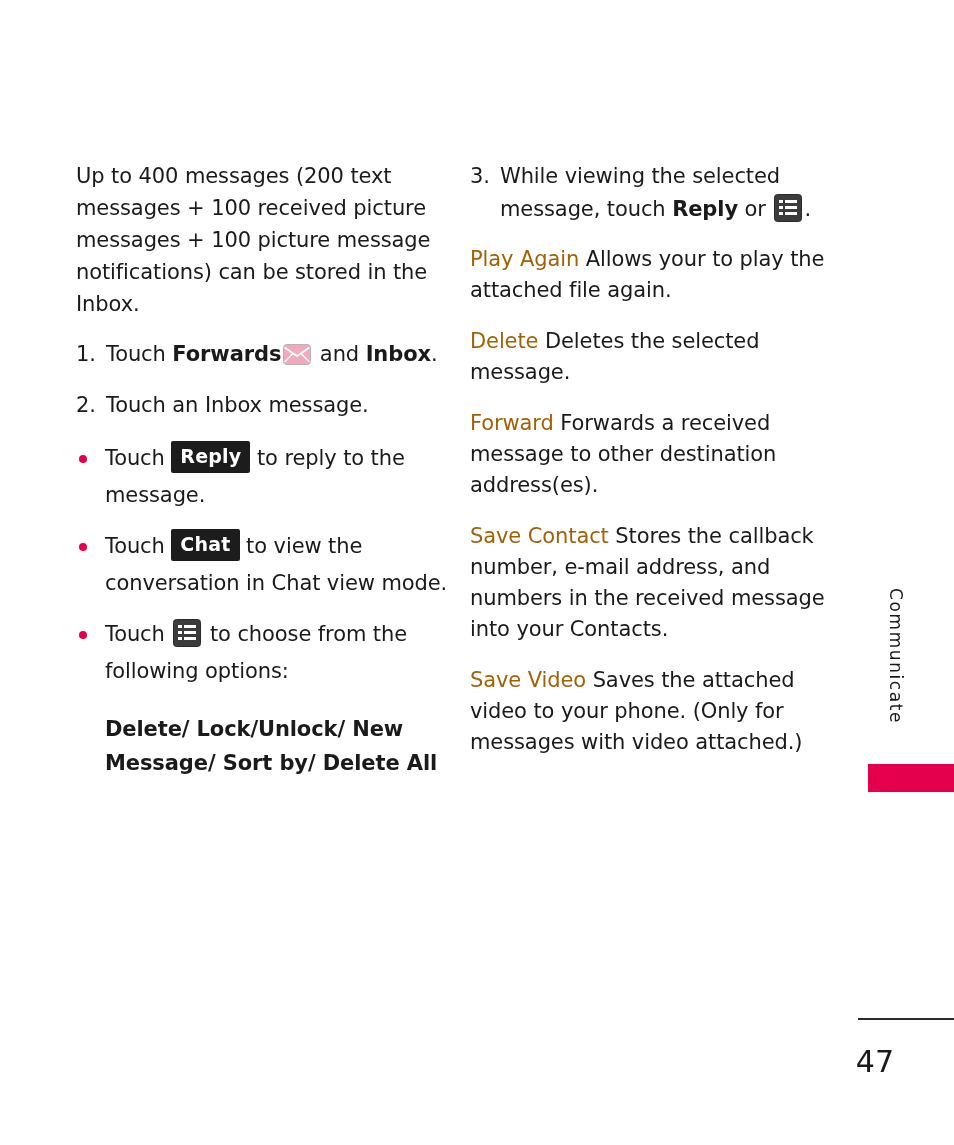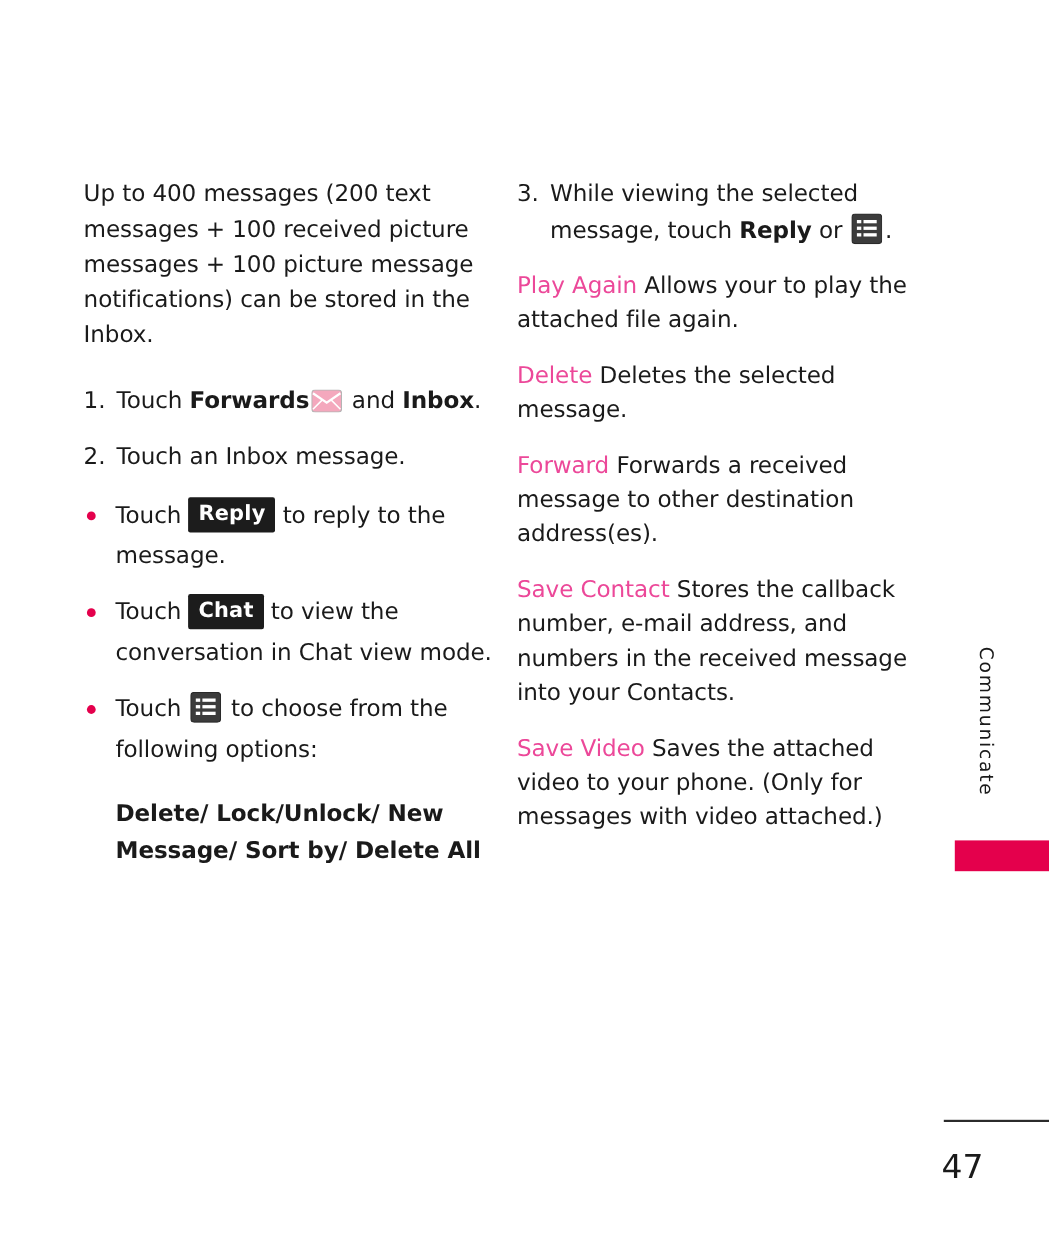--- a/index.html
+++ b/index.html
@@ -36,21 +36,21 @@
   h2.section-title {
     font-size: 21.5px;
     font-weight: bold;
     margin: 0 0 20px 0;
     letter-spacing: -0.2px;
     color: #141414;
   }
   p.para {
     font-size: 21px;
     line-height: 32px;
-    margin: 0 0 28px 0;
+    margin: 0 0 18px 0;
     letter-spacing: -0.1px;
   }
   .numlist {
     margin: 0;
     padding: 0;
     list-style: none;
   }
   .numlist li {
     font-size: 21px;
     line-height: 33px;
@@ -130,21 +130,21 @@
     margin: 0;
     padding: 0;
   }
   .defitem {
     font-size: 21px;
     line-height: 31px;
     margin: 0 0 20px 0;
     letter-spacing: -0.1px;
   }
   .term {
-    color: #ec4899;
+    color: #a16207;
     font-weight: normal;
     text-align: right;
   }
   .sidetab {
     position: absolute;
     right: 48px;
     top: 588px;
     writing-mode: vertical-rl;
     font-family: "DejaVu Sans", sans-serif;
     font-size: 17px;

